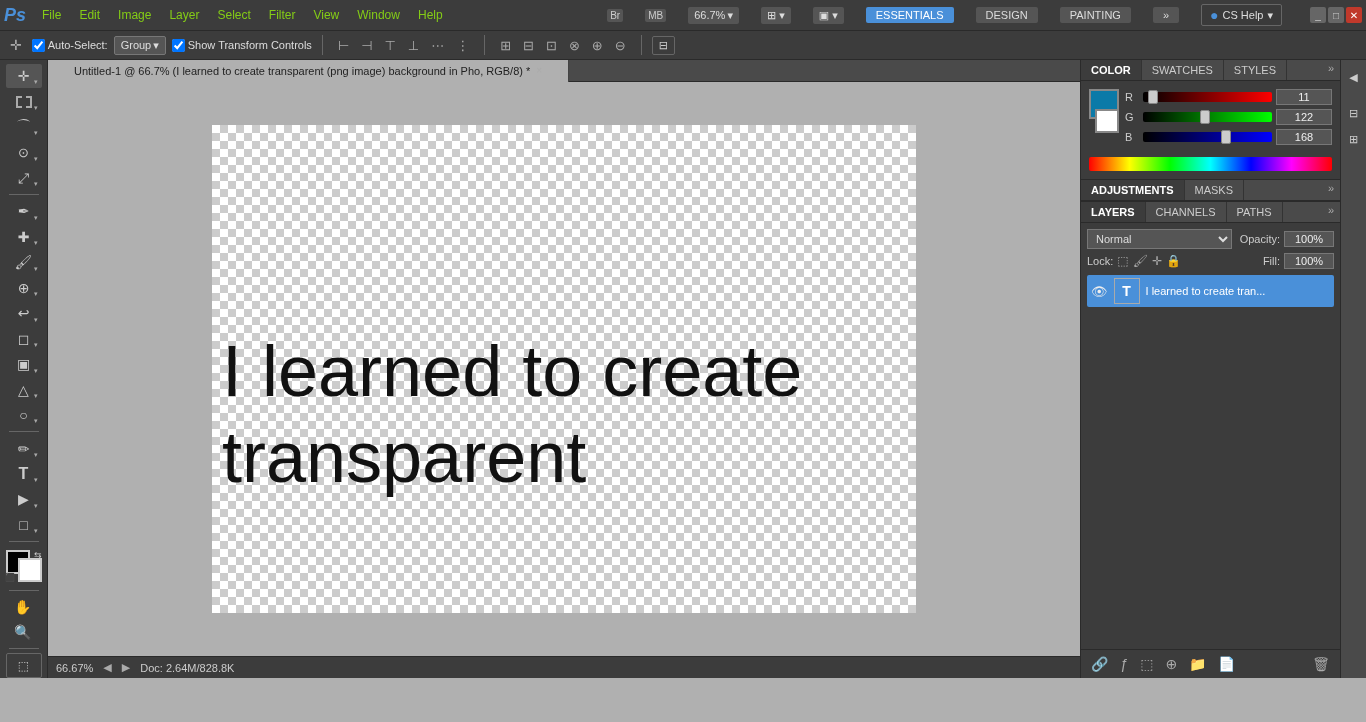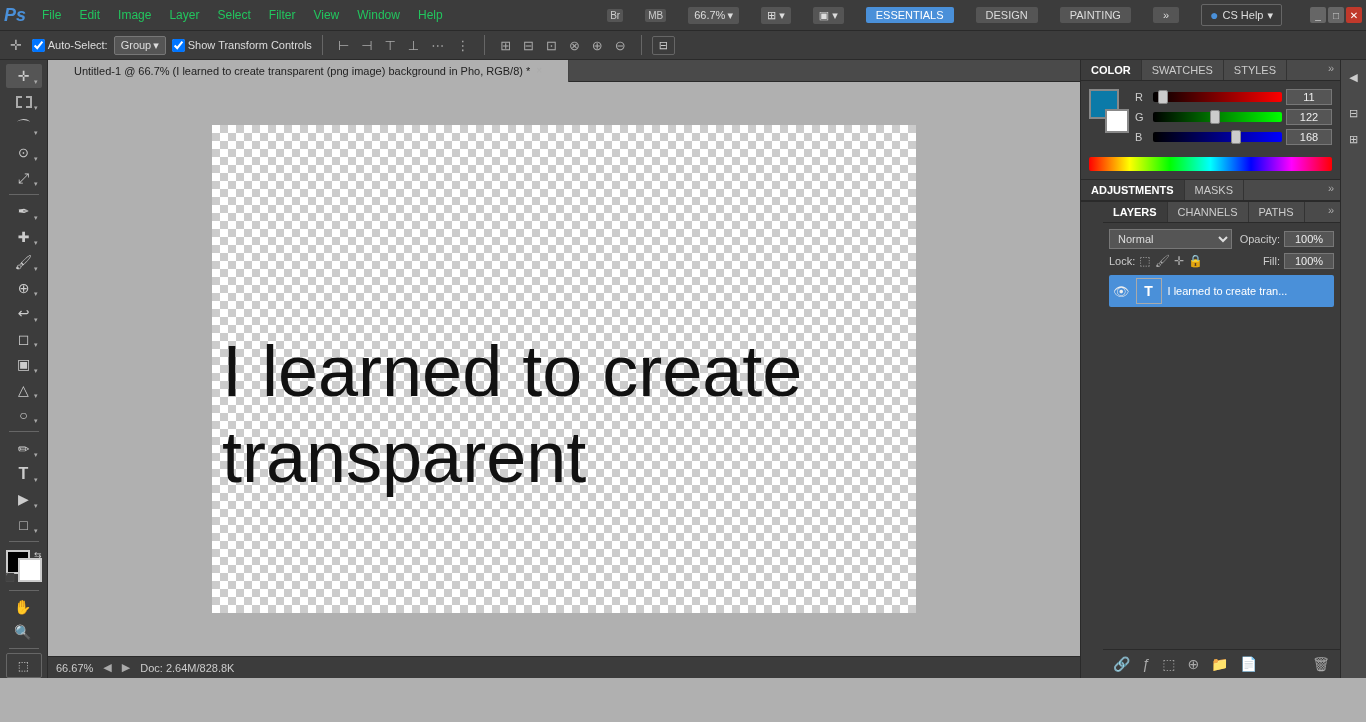--- a/index.html
+++ b/index.html
@@ -23,21 +23,21 @@
       font-style: italic;
     }
     #menu-bar .menu-items {
       display: flex;
       gap: 2px;
       flex: 1;
     }
     #menu-bar .menu-item {
       padding: 2px 8px;
       cursor: pointer;
-      color: #22c55e;
+      color: #84cc16;
       border-radius: 2px;
     }
     .menu-right {
       display: flex;
       align-items: center;
       gap: 22px;
       margin-left: auto;
     }
     .workspace-btn {
       padding: 2px 10px;
@@ -260,21 +260,21 @@
     .slider-b { background: linear-gradient(to right, #000, #0000ff); }
     .color-slider::-webkit-slider-thumb {
       -webkit-appearance: none;
       width: 10px; height: 14px;
       background: #ccc;
       border: 1px solid #888;
       border-radius: 2px;
       cursor: pointer;
     }
     .color-value {
-      width: 46px;
+      width: 56px;
       background: #555;
       border: 1px solid #777;
       color: #eee;
       font-size: 11px;
       padding: 1px 3px;
       text-align: center;
     }
     .color-spectrum {
       width: 100%;
       height: 14px;
@@ -626,21 +626,21 @@
     </div>
 
     <div class="panel-section">
       <div class="panel-header-tabs">
         <div class="panel-tab active">ADJUSTMENTS</div>
         <div class="panel-tab">MASKS</div>
         <div class="panel-collapse-arrow">»</div>
       </div>
     </div>
 
-    <div class="panel-section" style="flex:1;display:flex;flex-direction:column;padding-left:22px;">
+    <div class="panel-section" style="flex:1;display:flex;flex-direction:column;">
       <div class="layers-tabs">
         <div class="panel-tab active">LAYERS</div>
         <div class="panel-tab">CHANNELS</div>
         <div class="panel-tab">PATHS</div>
         <div class="panel-collapse-arrow">»</div>
       </div>
       <div class="layers-panel-content">
 
         <div style="display:flex;align-items:center;gap:4px;margin-bottom:4px;">
           <select class="layer-mode-dropdown">

